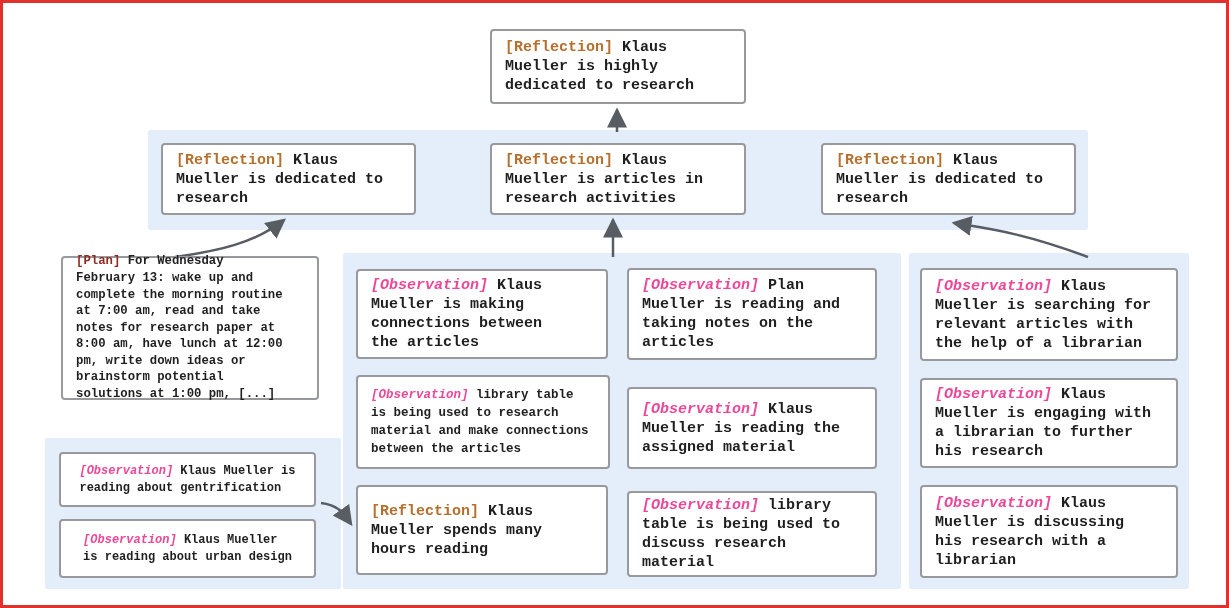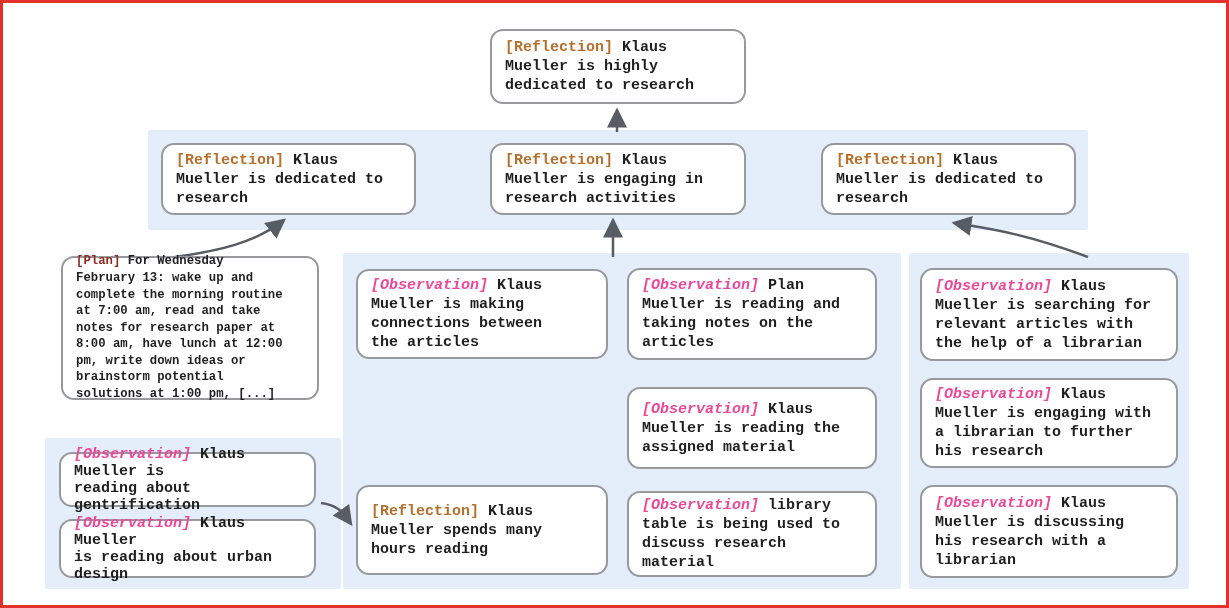--- a/index.html
+++ b/index.html
@@ -4,26 +4,26 @@
 <style>
   html,body{margin:0;padding:0;background:#ffffff;}
   .frame{
     position:relative;width:1229px;height:608px;box-sizing:border-box;
     border:3px solid #e2302c;background:#ffffff;overflow:hidden;
     font-family:"Liberation Mono","DejaVu Sans Mono",monospace;font-weight:700;
   }
   .band{position:absolute;background:#e4eefa;border-radius:2px;}
   .card{
     position:absolute;box-sizing:border-box;background:#ffffff;
-    border:2px solid #97999c;border-radius:13px;
+    border:2px solid #97999c;border-radius:4px;
     display:flex;align-items:center;padding:6px 13px;color:#1f1f1f;
   }
   .cin{white-space:pre-line;}
   .f-lg{font-size:15px;line-height:19px;}
-  .f-md{font-size:15px;line-height:17px;}
+  .f-md{font-size:12px;line-height:17px;justify-content:center;}
   .f-sm{font-size:12.5px;line-height:18px;}
   .f-plan{font-size:12.3px;line-height:16.6px;}
   .reflection .lab{color:#b5702d;}
   .observation .lab{color:#ec4899;font-style:italic;}
   .plan .lab{color:#8e2a1e;}
   .arrows{position:absolute;left:0;top:0;width:1229px;height:608px;pointer-events:none;}
   .watermark{
     position:absolute;left:834px;top:536px;width:380px;
     font-family:"DejaVu Sans","Liberation Sans",sans-serif;font-weight:700;
     font-size:31px;color:rgba(160,160,163,0.62);letter-spacing:1px;white-space:nowrap;
@@ -58,21 +58,21 @@
 dedicated to research</span></div>
     </div>
 
   <div class="card f-lg reflection" style="left:158px;top:140px;width:255px;height:72px;">
       <div class="cin"><span class="lab">[Reflection]</span><span class="txt"> Klaus
 Mueller is dedicated to
 research</span></div>
     </div>
   <div class="card f-lg reflection" style="left:487px;top:140px;width:256px;height:72px;">
       <div class="cin"><span class="lab">[Reflection]</span><span class="txt"> Klaus
-Mueller is engaging in
+Mueller is articles in
 research activities</span></div>
     </div>
   <div class="card f-lg reflection" style="left:818px;top:140px;width:255px;height:72px;">
       <div class="cin"><span class="lab">[Reflection]</span><span class="txt"> Klaus
 Mueller is dedicated to
 research</span></div>
     </div>
 
   <div class="card f-plan plan" style="left:58px;top:253px;width:258px;height:144px;">
       <div class="cin"><span class="lab">[Plan]</span><span class="txt"> For Wednesday
@@ -93,20 +93,26 @@
   <div class="card f-md observation" style="left:56px;top:516px;width:257px;height:59px;">
       <div class="cin"><span class="lab">[Observation]</span><span class="txt"> Klaus Mueller
 is reading about urban design</span></div>
     </div>
 
   <div class="card f-lg observation" style="left:353px;top:266px;width:252px;height:90px;">
       <div class="cin"><span class="lab">[Observation]</span><span class="txt"> Klaus
 Mueller is making
 connections between
 the articles</span></div>
+    </div>
+  <div class="card f-sm observation" style="left:353px;top:372px;width:254px;height:94px;">
+      <div class="cin"><span class="lab">[Observation]</span><span class="txt"> library table
+is being used to research
+material and make connections
+between the articles</span></div>
     </div>
   <div class="card f-lg reflection" style="left:353px;top:482px;width:252px;height:90px;">
       <div class="cin"><span class="lab">[Reflection]</span><span class="txt"> Klaus
 Mueller spends many
 hours reading</span></div>
     </div>
 
   <div class="card f-lg observation" style="left:624px;top:265px;width:250px;height:92px;">
       <div class="cin"><span class="lab">[Observation]</span><span class="txt"> Plan
 Mueller is reading and

